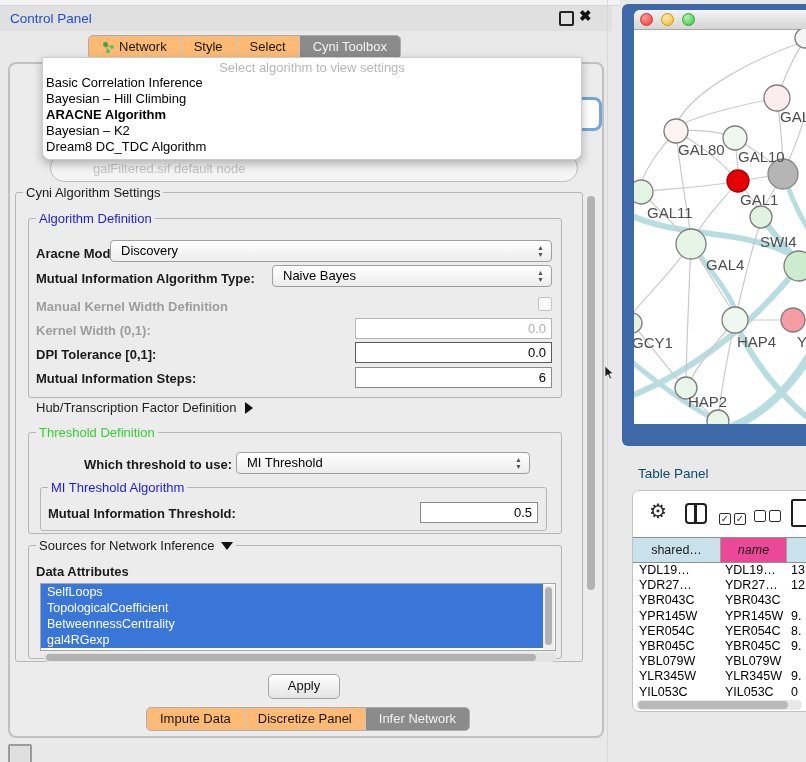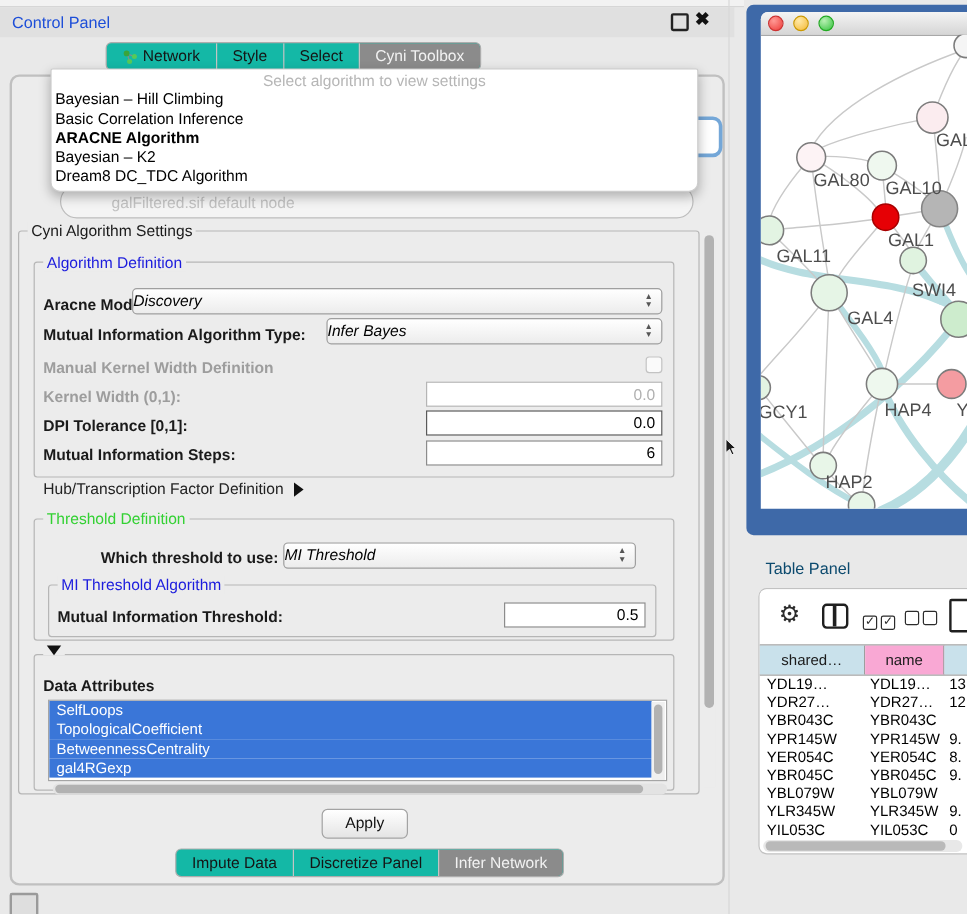--- a/index.html
+++ b/index.html
@@ -8,21 +8,21 @@
   .abs{position:absolute;}
 
   
   .top-strip{left:0;top:0;width:620px;height:5px;background:#f2f2f2;border-bottom:1px solid #d6d6d6;}
   .cp-titlebar{left:0;top:6px;width:612px;height:25px;background:#e0e0e0;}
   .cp-title{left:10px;top:11px;font-size:13.5px;color:#1d4ed8;}
   .float-btn{left:559px;top:11px;width:11px;height:11px;border:2px solid #222;border-radius:2px;background:transparent;}
   .close-btn{left:579px;top:7px;font-size:15px;font-weight:bold;color:#111;}
 
   
-  .segbar{display:flex;background:#14b8a6;border:1px solid #adadad;border-radius:5px;overflow:hidden;height:22px;}
+  .segbar{display:flex;background:#fdba74;border:1px solid #adadad;border-radius:5px;overflow:hidden;height:22px;}
   .seg{font-size:13px;color:#151515;line-height:22px;padding:0 13px;border-left:1px solid #c4c4c4;display:flex;align-items:center;gap:4px;white-space:nowrap;}
   .seg:first-child{border-left:none;}
   .seg.active{background:#8b8b8b;color:#f2f2f2;}
   .tabs-top{left:88px;top:35px;z-index:3;}
   .tabs-bottom{left:146px;top:707px;z-index:2;}
 
   .cp-panel{left:8px;top:62px;width:592px;height:672px;border:2px solid #c0c0c0;border-radius:8px;background:#ececec;z-index:1;}
 
   
   .ghost-focus{left:560px;top:97px;width:36px;height:28px;background:#fff;border:3px solid #74a7d8;border-radius:8px;z-index:2;}
@@ -40,21 +40,21 @@
   .fs{border:1px solid #b6b6b6;border-radius:3px;background:transparent;}
   .legend{position:absolute;top:-8px;left:7px;background:#ececec;padding:0 3px;font-size:13px;color:#1a1a1a;white-space:nowrap;}
   .legend.blue{color:#1c1cdd;}
   .legend.green{color:#33d133;}
 
   .lbl{font-size:13px;font-weight:bold;color:#1a1a1a;white-space:nowrap;}
   .lbl.dis{color:#9d9d9d;}
   .plain{font-size:13px;color:#222;white-space:nowrap;}
 
   .combo{background:linear-gradient(#ffffff,#ececec);border:1px solid #9f9f9f;border-radius:4px;height:22px;box-sizing:border-box;
-         font-size:13px;color:#000;line-height:20px;font-style:italic;}
+         font-size:13px;color:#000;line-height:20px;padding-left:10px;}
   .stepper{position:absolute;right:7px;top:3px;display:flex;flex-direction:column;line-height:7px;font-size:7px;color:#555;}
   .tf{background:#fff;border:1px solid #8c8c8c;height:21px;box-sizing:border-box;font-size:13px;color:#000;
       text-align:right;padding-right:5px;line-height:19px;}
   .tf.dis{border-color:#b5b5b5;color:#b0b0b0;}
   .tf.strong{border:1.5px solid #5a5a5a;}
   .chk{width:14px;height:14px;border:1.5px solid #c3c3c3;border-radius:3px;background:#fafafa;box-sizing:border-box;}
 
   .tri-right{width:0;height:0;border-left:8px solid #111;border-top:6px solid transparent;border-bottom:6px solid transparent;display:inline-block;}
   .tri-down{width:0;height:0;border-top:8px solid #111;border-left:6px solid transparent;border-right:6px solid transparent;display:inline-block;}
 
@@ -93,21 +93,21 @@
   .gear{position:absolute;left:16px;top:8px;font-size:20px;color:#2b2b2b;}
   .split-icon{position:absolute;left:52px;top:12px;width:22px;height:21px;border:2.5px solid #1f1f1f;border-radius:4px;box-sizing:border-box;}
   .split-icon:after{content:"";position:absolute;left:7px;top:0;width:2.5px;height:100%;background:#1f1f1f;}
   .cbx{width:12px;height:12px;border:1.6px solid #2b2b2b;border-radius:2px;box-sizing:border-box;font-size:10px;line-height:9px;color:#2b2b2b;text-align:center;display:inline-block;margin-right:3px;background:#fff;}
   .checks{position:absolute;left:86px;top:17px;}
   .empties{position:absolute;left:121px;top:17px;}
   .doc-icon{position:absolute;left:158px;top:8px;width:22px;height:28px;border:2.5px solid #1f1f1f;border-radius:2px;box-sizing:border-box;background:#fff;}
   .tp-header{position:absolute;left:0;top:46px;width:100%;height:26px;display:flex;border-top:1px solid #8f8f8f;border-bottom:1px solid #8f8f8f;box-sizing:border-box;}
   .th{font-size:12.5px;color:#1a1a1a;text-align:center;line-height:24px;border-right:1px solid #9e9e9e;box-sizing:border-box;}
   .th.sel{background:#c9e1eb;}
-  .th.plainbg{background:#f9a8d4;}
+  .th.plainbg{background:#ec4899;font-style:italic;}
   .tp-body{position:absolute;left:0;top:72px;width:100%;height:138px;overflow:hidden;}
   .trow{display:flex;height:15.2px;line-height:15.2px;font-size:12.5px;color:#000;}
   .td{white-space:nowrap;overflow:hidden;box-sizing:border-box;}
   .td.c1{width:88px;padding-left:6px;}
   .td.c2{width:66px;padding-left:4px;}
   .td.c3{flex:1;padding-left:4px;}
   .tp-hscroll{position:absolute;left:3px;top:209px;width:166px;height:10px;background:#e8e8e8;border-radius:5px;}
   .tp-hthumb{position:absolute;left:2px;top:1px;width:150px;height:8px;background:#b9b9b9;border-radius:4px;}
 
   .divider-v{left:607px;top:0;width:1px;height:762px;background:#d8d8d8;}
@@ -146,22 +146,22 @@
 
 <div class="abs cp-panel"></div>
 
 <div class="abs ghost-focus"></div>
 <div class="abs ghost-combo">galFiltered.sif default node</div>
 
 <div class="abs dropdown">
   <div class="dd-hint">Select algorithm to view settings</div>
   <div>
 
-  <div class="dd-item">Bayesian – Hill Climbing</div>
-      <div class="dd-item">Basic Correlation Inference</div>
+  <div class="dd-item">Basic Correlation Inference</div>
+      <div class="dd-item">Bayesian – Hill Climbing</div>
       <div class="dd-item bold">ARACNE Algorithm</div>
       <div class="dd-item">Bayesian – K2</div>
       <div class="dd-item">Dream8 DC_TDC Algorithm</div>
     </div>
 </div>
 
 <div class="abs fs" style="left:15px;top:192px;width:566px;height:468px;z-index:2">
   <span class="legend">Cyni Algorithm Settings</span>
 </div>
 
@@ -171,21 +171,21 @@
 <div class="abs lbl" style="left:36px;top:246px;z-index:2">Aracne Mode:</div>
 <div class="abs combo" style="left:110px;top:240px;width:442px;z-index:2">
   <span>Discovery</span>
   <span class="stepper">
       <span>▲</span>
       <span>▼</span>
     </span>
 </div>
 <div class="abs lbl" style="left:36px;top:271px;z-index:2">Mutual Information Algorithm Type:</div>
 <div class="abs combo" style="left:272px;top:265px;width:280px;z-index:2">
-  <span>Infer Bayes</span>
+  <span>Naive Bayes</span>
   <span class="stepper">
       <span>▲</span>
       <span>▼</span>
     </span>
 </div>
 <div class="abs lbl dis" style="left:36px;top:299px;z-index:2">Manual Kernel Width Definition</div>
 <div class="abs chk" style="left:538px;top:297px;z-index:2"></div>
 <div class="abs lbl dis" style="left:36px;top:323px;z-index:2">Kernel Width (0,1):</div>
 <div class="abs tf dis" style="left:355px;top:318px;width:197px;z-index:2">0.0</div>
 <div class="abs lbl" style="left:36px;top:347px;z-index:2">DPI Tolerance [0,1]:</div>
@@ -210,20 +210,21 @@
     </span>
 </div>
 <div class="abs fs" style="left:40px;top:487px;width:505px;height:42px;z-index:2">
   <span class="legend blue">MI Threshold Algorithm</span>
 </div>
 <div class="abs lbl" style="left:48px;top:506px;z-index:2">Mutual Information Threshold:</div>
 <div class="abs tf" style="left:420px;top:502px;width:118px;z-index:2">0.5</div>
 
 <div class="abs fs" style="left:28px;top:545px;width:532px;height:112px;z-index:2">
   <span class="legend" style="display:flex;align-items:center;gap:6px">
+    <span>Sources for Network Inference</span>
     <span class="tri-down"></span>
   </span>
 </div>
 <div class="abs lbl" style="left:36px;top:564px;z-index:2">Data Attributes</div>
 <div class="abs listbox" style="left:40px;top:583px;width:516px;height:68px;z-index:2">
   <div>
 
   <div class="list-item">SelfLoops</div>
       <div class="list-item">TopologicalCoefficient</div>
       <div class="list-item">BetweennessCentrality</div>

